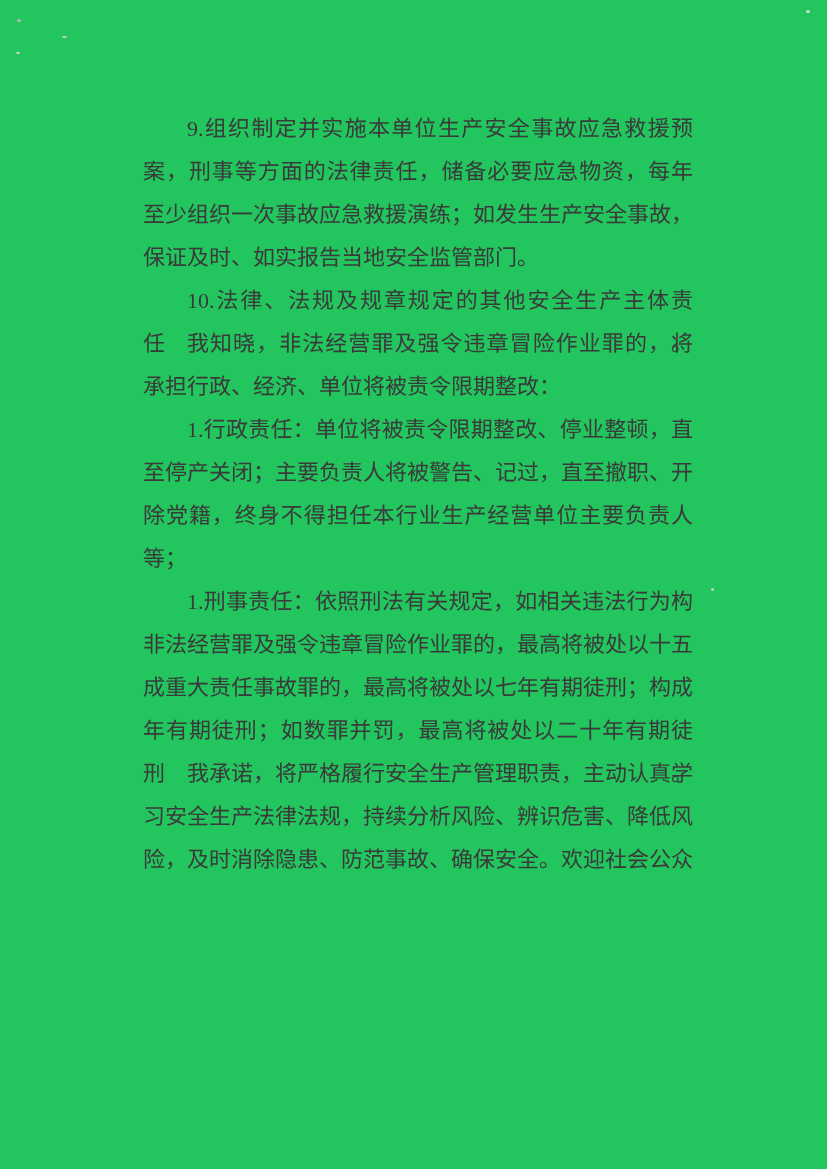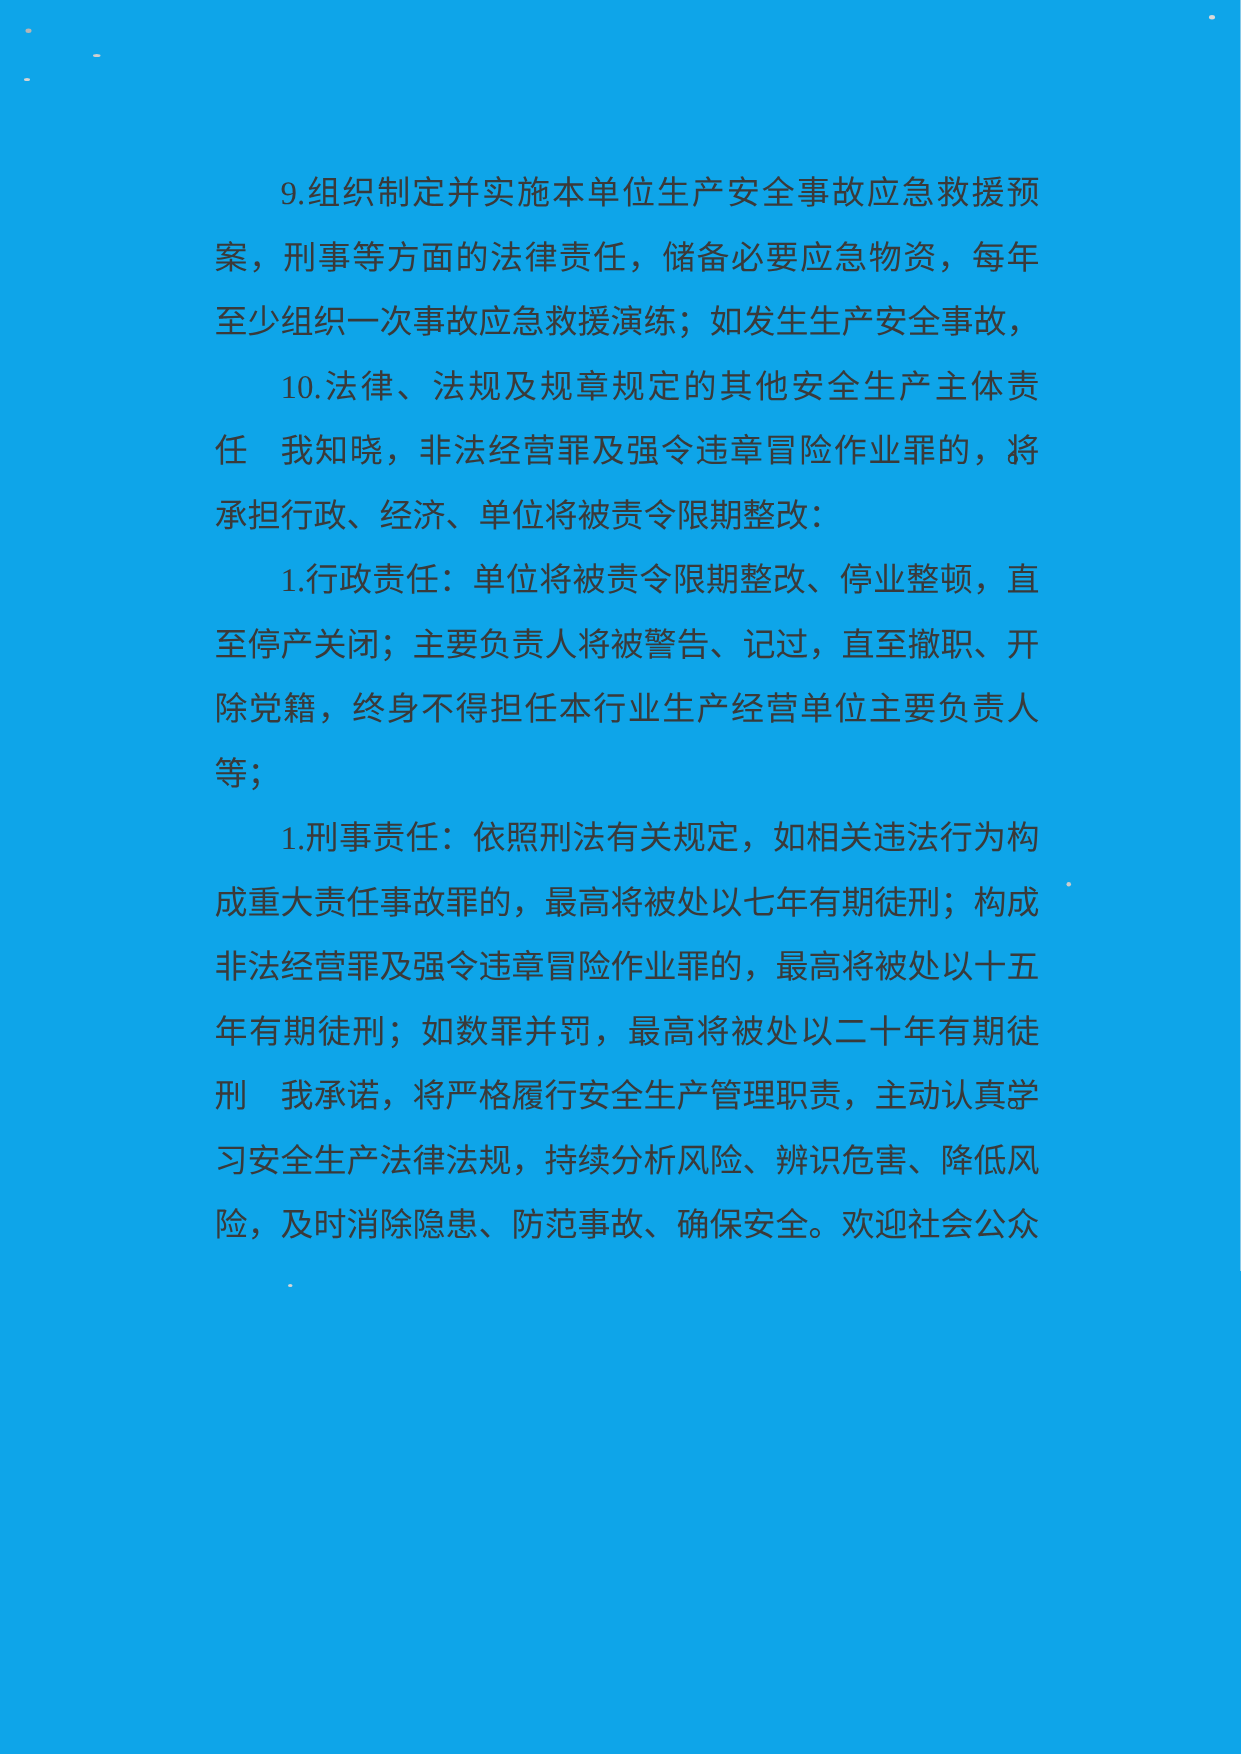--- a/index.html
+++ b/index.html
@@ -5,21 +5,21 @@
   html, body {
     margin: 0;
     padding: 0;
     background: #e8e8e8;
   }
   .page {
     position: relative;
     width: 827px;
     height: 1169px;
     margin: 0 auto;
-    background: #0ea5e9;
+    background: #22c55e;
     overflow: hidden;
     font-family: "Liberation Serif", "DejaVu Serif", serif;
   }
   .text-block {
     position: absolute;
     left: 143px;
     top: 107px;
     width: 550px;
     color: #3a3a3a;
   }
@@ -66,38 +66,39 @@
   <span class="speck speck3"></span>
   <span class="speck speck4"></span>
   <span class="speck speck5"></span>
   <span class="speck speck6"></span>
 
   <div class="text-block">
       <div class="paragraph">
         <div class="text-line first fill">9.组织制定并实施本单位生产安全事故应急救援预</div>
         <div class="text-line fill">案，刑事等方面的法律责任，储备必要应急物资，每年</div>
         <div class="text-line fill">至少组织一次事故应急救援演练；如发生生产安全事故，</div>
+        <div class="text-line">保证及时、如实报告当地安全监管部门。</div>
       </div>
       <div class="paragraph">
         <div class="text-line first fill">10.法律、法规及规章规定的其他安全生产主体责任。</div>
       </div>
       <div class="paragraph">
         <div class="text-line first fill">我知晓，非法经营罪及强令违章冒险作业罪的，将</div>
         <div class="text-line">承担行政、经济、单位将被责令限期整改：</div>
       </div>
       <div class="paragraph">
         <div class="text-line first fill">1.行政责任：单位将被责令限期整改、停业整顿，直</div>
         <div class="text-line fill">至停产关闭；主要负责人将被警告、记过，直至撤职、开</div>
         <div class="text-line fill">除党籍，终身不得担任本行业生产经营单位主要负责人</div>
         <div class="text-line">等；</div>
       </div>
       <div class="paragraph">
         <div class="text-line first fill">1.刑事责任：依照刑法有关规定，如相关违法行为构</div>
+        <div class="text-line fill">非法经营罪及强令违章冒险作业罪的，最高将被处以十五</div>
         <div class="text-line fill">成重大责任事故罪的，最高将被处以七年有期徒刑；构成</div>
-        <div class="text-line fill">非法经营罪及强令违章冒险作业罪的，最高将被处以十五</div>
         <div class="text-line fill">年有期徒刑；如数罪并罚，最高将被处以二十年有期徒刑。</div>
       </div>
       <div class="paragraph">
         <div class="text-line first fill">我承诺，将严格履行安全生产管理职责，主动认真学</div>
         <div class="text-line fill">习安全生产法律法规，持续分析风险、辨识危害、降低风</div>
         <div class="text-line fill">险，及时消除隐患、防范事故、确保安全。欢迎社会公众</div>
       </div>
     </div>
 </div>
 

